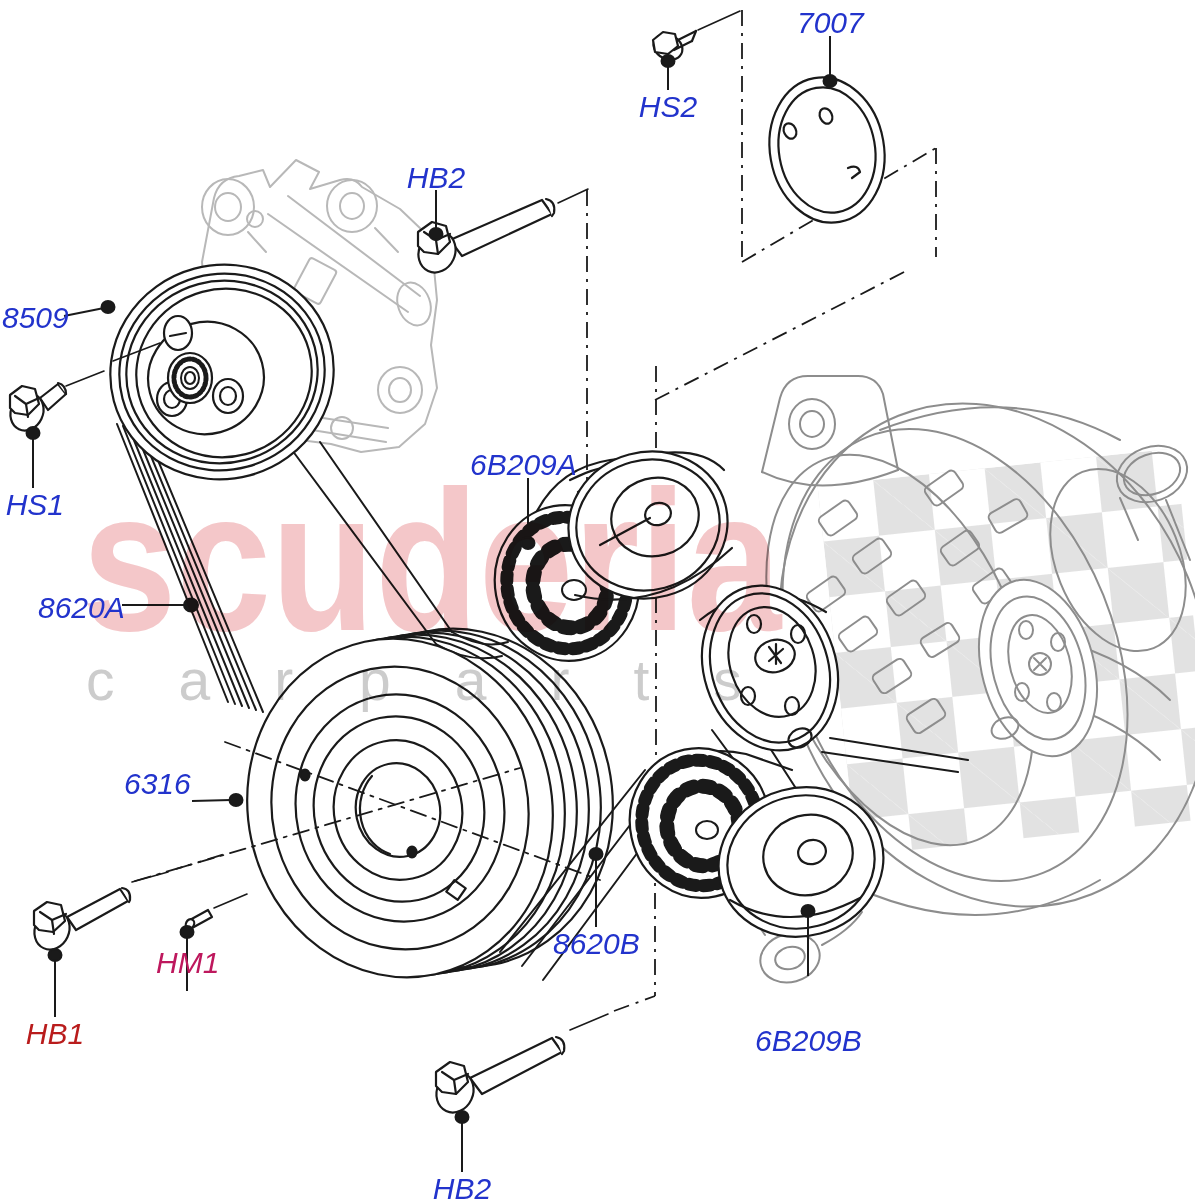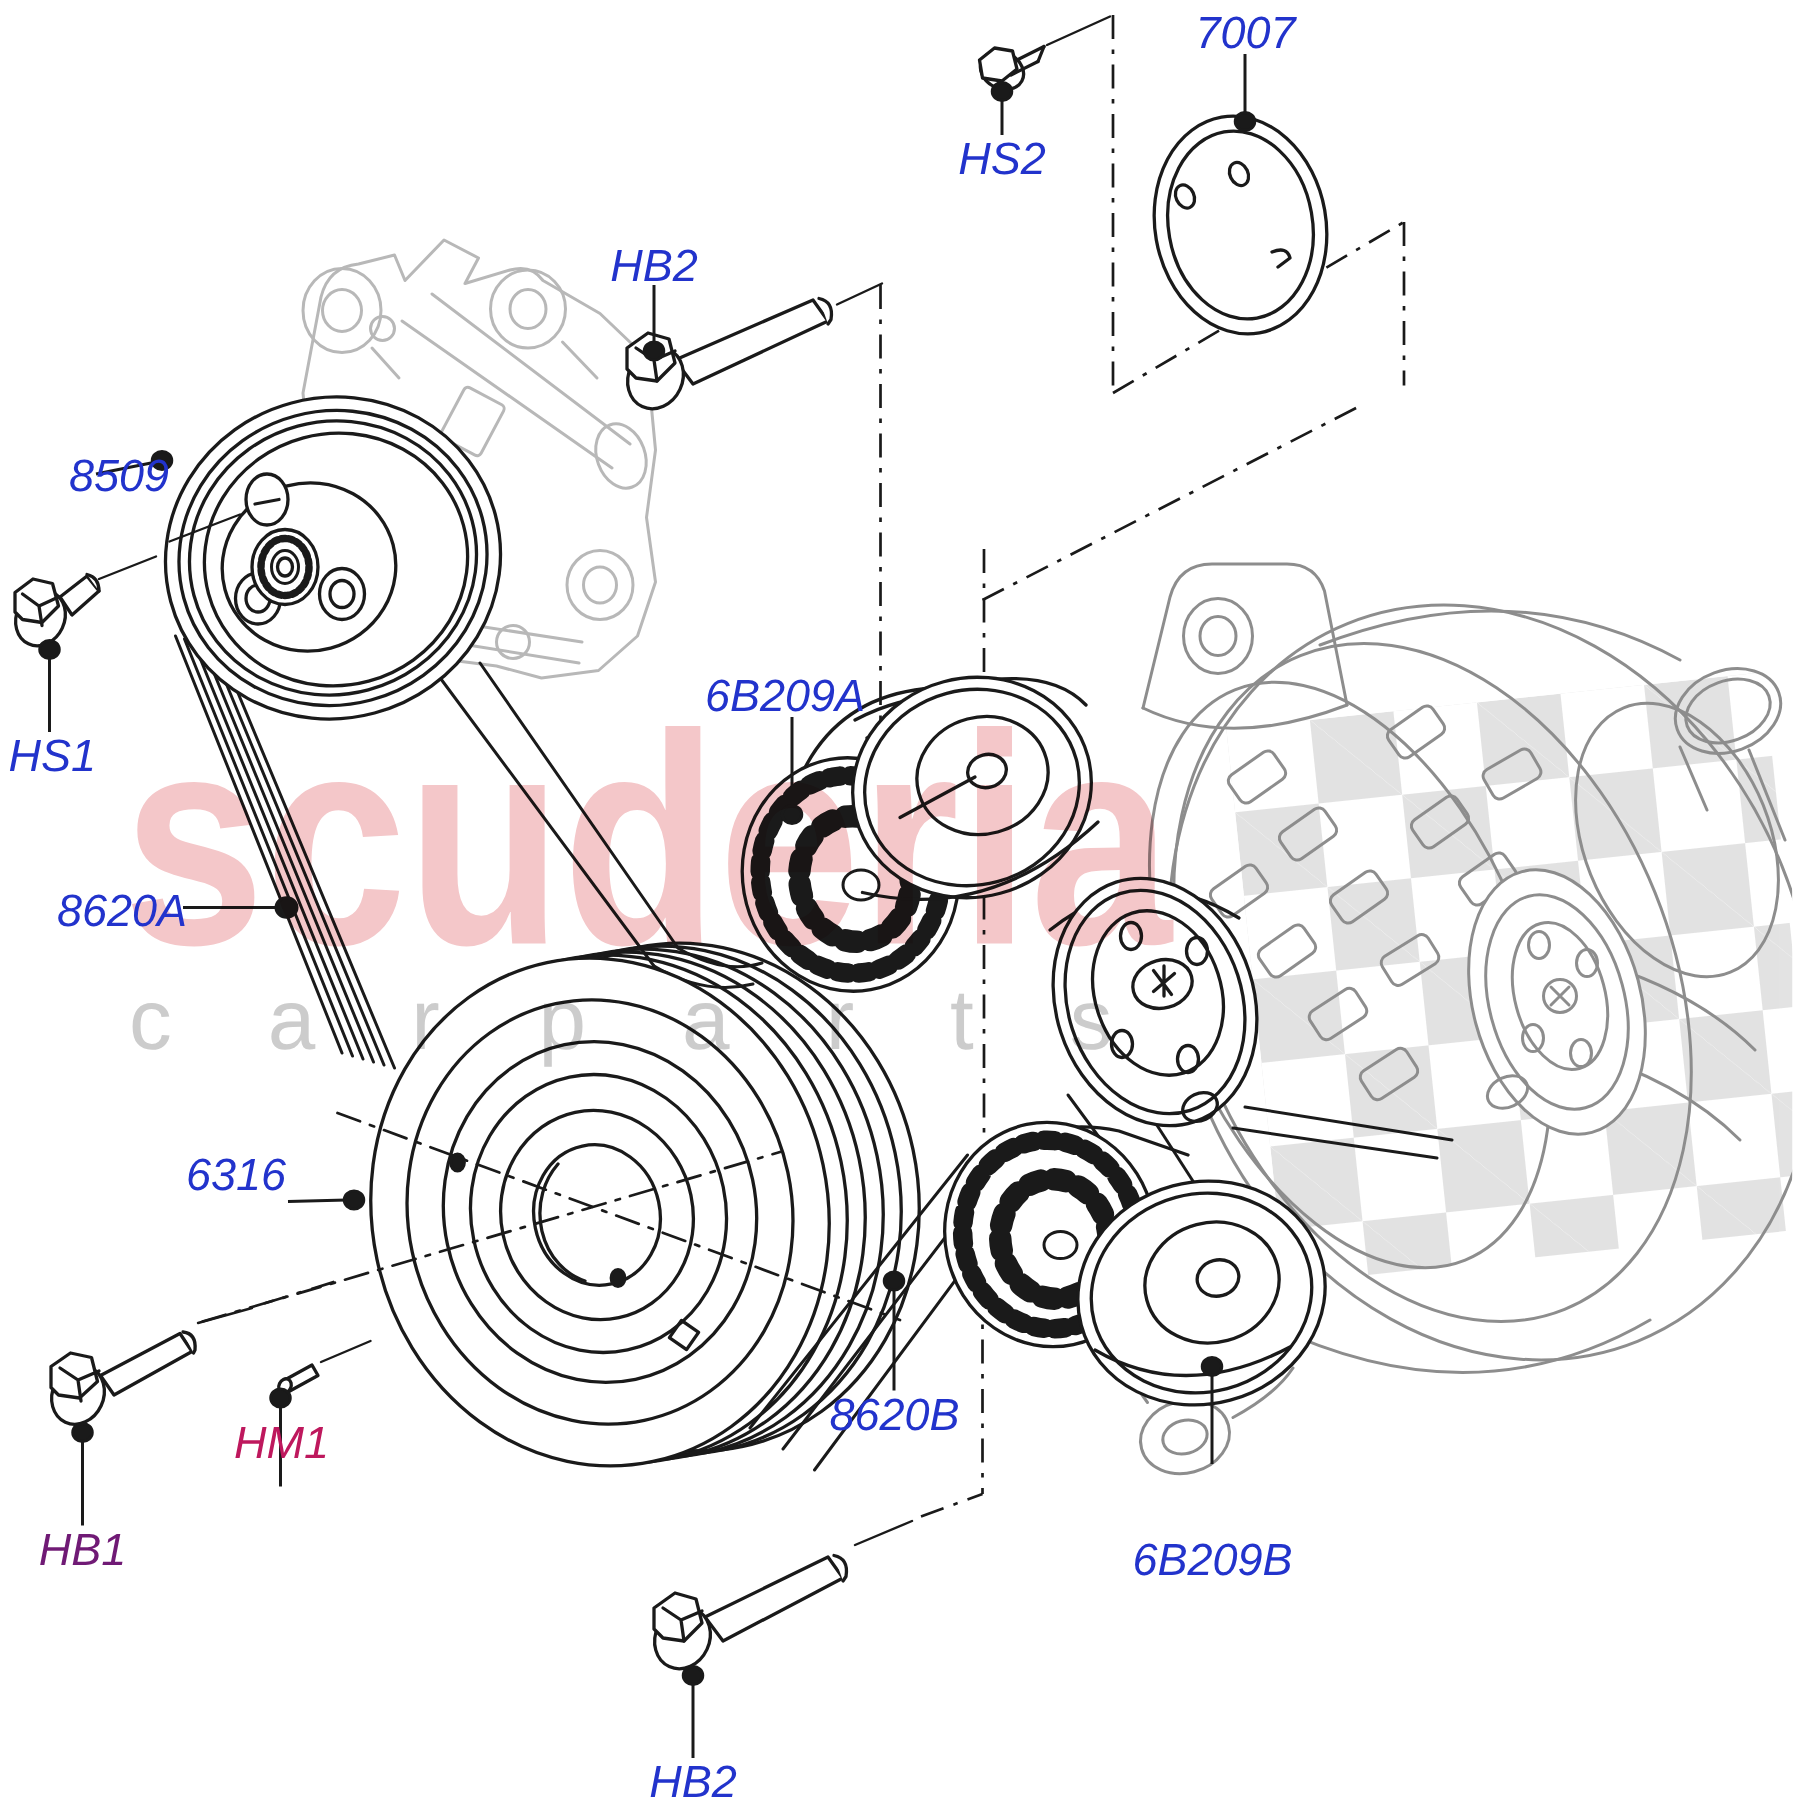--- a/index.html
+++ b/index.html
@@ -321,23 +321,23 @@
         <ellipse cx="462" cy="1117" rx="6.5" ry="6"></ellipse>
     </g>
   </svg>
 
   <div class="wm-brand" style="color:#f4c7c9;">scuderia</div>
   <div class="wm-tagline" style="color:#cccccc;">car parts</div>
 
   <div class="plabel c" style="left:797px;top:8px;width:66px;color:#2233cc;">7007</div>
   <div class="plabel c" style="left:637px;top:92px;width:62px;color:#2233cc;">HS2</div>
   <div class="plabel c" style="left:405px;top:163px;width:62px;color:#2233cc;">HB2</div>
-  <div class="plabel c" style="left:2px;top:303px;width:62px;color:#2233cc;margin-left:44px;">8509</div>
+  <div class="plabel c" style="left:2px;top:303px;width:62px;color:#2233cc;">8509</div>
   <div class="plabel c" style="left:2px;top:490px;width:62px;color:#2233cc;text-align:right;">HS1</div>
   <div class="plabel c" style="left:38px;top:593px;width:80px;color:#2233cc;">8620A</div>
   <div class="plabel c" style="left:470px;top:450px;width:97px;color:#2233cc;">6B209A</div>
   <div class="plabel c" style="left:124px;top:769px;width:64px;color:#2233cc;">6316</div>
-  <div class="plabel c" style="left:24px;top:1019px;width:62px;color:#701a75;">HB1</div>
+  <div class="plabel c" style="left:24px;top:1019px;width:62px;color:#b91c1c;">HB1</div>
   <div class="plabel c" style="left:156px;top:948px;width:62px;color:#be185d;">HM1</div>
   <div class="plabel c" style="left:553px;top:929px;width:80px;color:#2233cc;">8620B</div>
   <div class="plabel c" style="left:755px;top:978px;width:97px;color:#2233cc;margin-top:48px;">6B209B</div>
   <div class="plabel c" style="left:431px;top:1174px;width:62px;color:#2233cc;">HB2</div>
 </div>
 
 </body></html>

